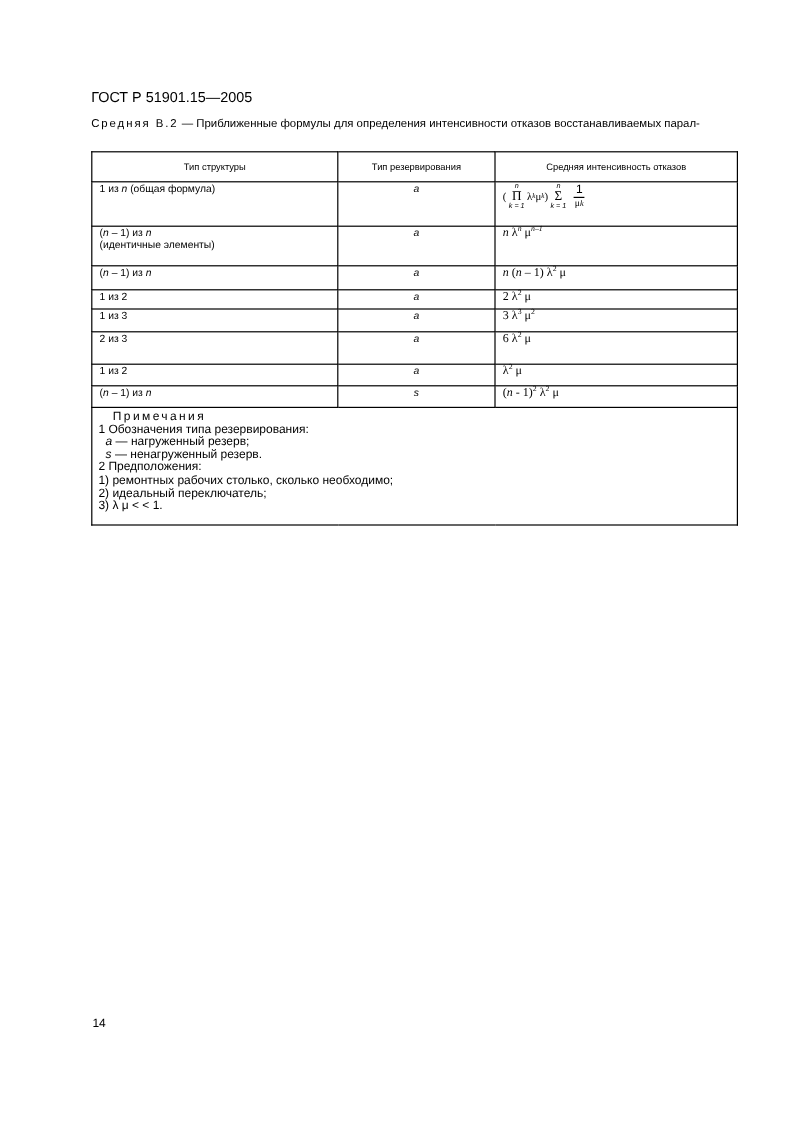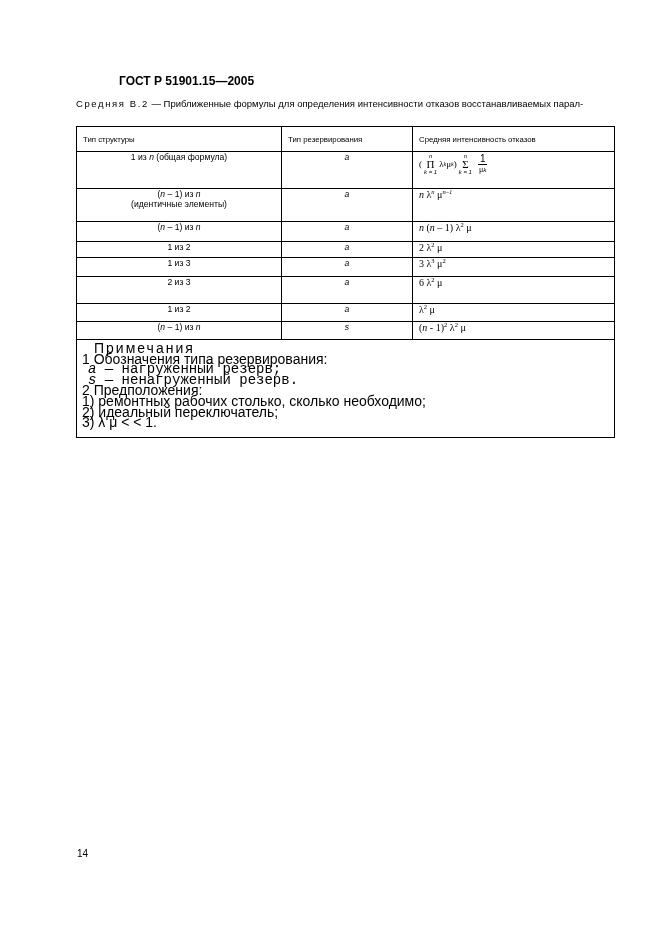--- a/index.html
+++ b/index.html
@@ -1,40 +1,40 @@
 <!DOCTYPE html>
 <html><head>
 <meta charset="utf-8">
 <style>
   html, body { margin: 0; padding: 0; background: #ffffff; }
   body { width: 661px; height: 936px; position: relative; font-family: "Liberation Sans", sans-serif; color: #000; overflow: hidden; }
-  .doc-header { position: absolute; left: 76px; top: 74px; font-size: 12px; font-weight: bold; margin-left: 43px; }
+  .doc-header { position: absolute; left: 76px; top: 74px; font-size: 12px; font-weight: normal; }
   .caption { position: absolute; left: 76px; top: 98px; width: 540px; font-size: 9.5px; line-height: 12px; }
   .caption .lbl { letter-spacing: 1.6px; }
   .caption .second { display: block; padding-left: 81px; }
   table.main { position: absolute; left: 76px; top: 126px; width: 539px; border-collapse: collapse; font-size: 8.6px; table-layout: fixed; }
   table.main td, table.main th { border: 1.4px solid #000; padding: 0 6px; vertical-align: top; font-weight: normal; }
-  table.main th { text-align: left; vertical-align: middle; height: 24px; font-size: 7.8px; border-radius: 11px; }
-  .c1 { width: 192px; text-align: center; }
+  table.main th { text-align: center; vertical-align: middle; height: 24px; font-size: 7.8px; border-radius: 11px; }
+  .c1 { width: 192px; }
   .c2 { width: 118px; text-align: center; }
   .c3 { }
   td.cell { padding-top: 4px; }
   .it { font-style: italic; }
   .serif { font-family: "Liberation Serif", serif; font-size: 10px; }
   sup { font-size: 6.5px; vertical-align: super; line-height: 0; }
   .formula { display: inline-flex; align-items: center; font-family: "Liberation Serif", serif; font-size: 9px; }
   .op { display: inline-flex; flex-direction: column; align-items: center; line-height: 8px; margin: 0 2px; }
   .op .lim { font-size: 6px; font-style: italic; font-family: "Liberation Sans", sans-serif; }
   .op .big { font-size: 11px; }
   .frac { display: inline-flex; flex-direction: column; align-items: center; margin-left: 4px; line-height: 10px; }
   .frac .num { border-bottom: 1px solid #000; padding: 0 2px; font-family: "Liberation Sans", sans-serif; font-size: 10px; }
   .frac .den { font-size: 8px; }
-  .notes { padding: 3px 5px 4px 5px !important; font-size: 14px; line-height: 10.6px; }
+  .notes { padding: 3px 5px 4px 5px !important; font-size: 10px; line-height: 10.6px; }
   .notes .ntitle { letter-spacing: 2px; padding-left: 12px; }
-  .notes .ind { padding-left: 6px; font-family: Liberation Mono, monospace; }
+  .notes .ind { padding-left: 6px; }
   .page-num { position: absolute; left: 77px; top: 848px; font-size: 10px; }
 </style>
 </head>
 <body>
 
 <div class="doc-header">ГОСТ Р 51901.15—2005</div>
 
 <div class="caption">
   <span class="lbl">Средняя В.2</span><span> — Приближенные формулы для определения интенсивности отказов восстанавливаемых парал-</span>
 </div>

